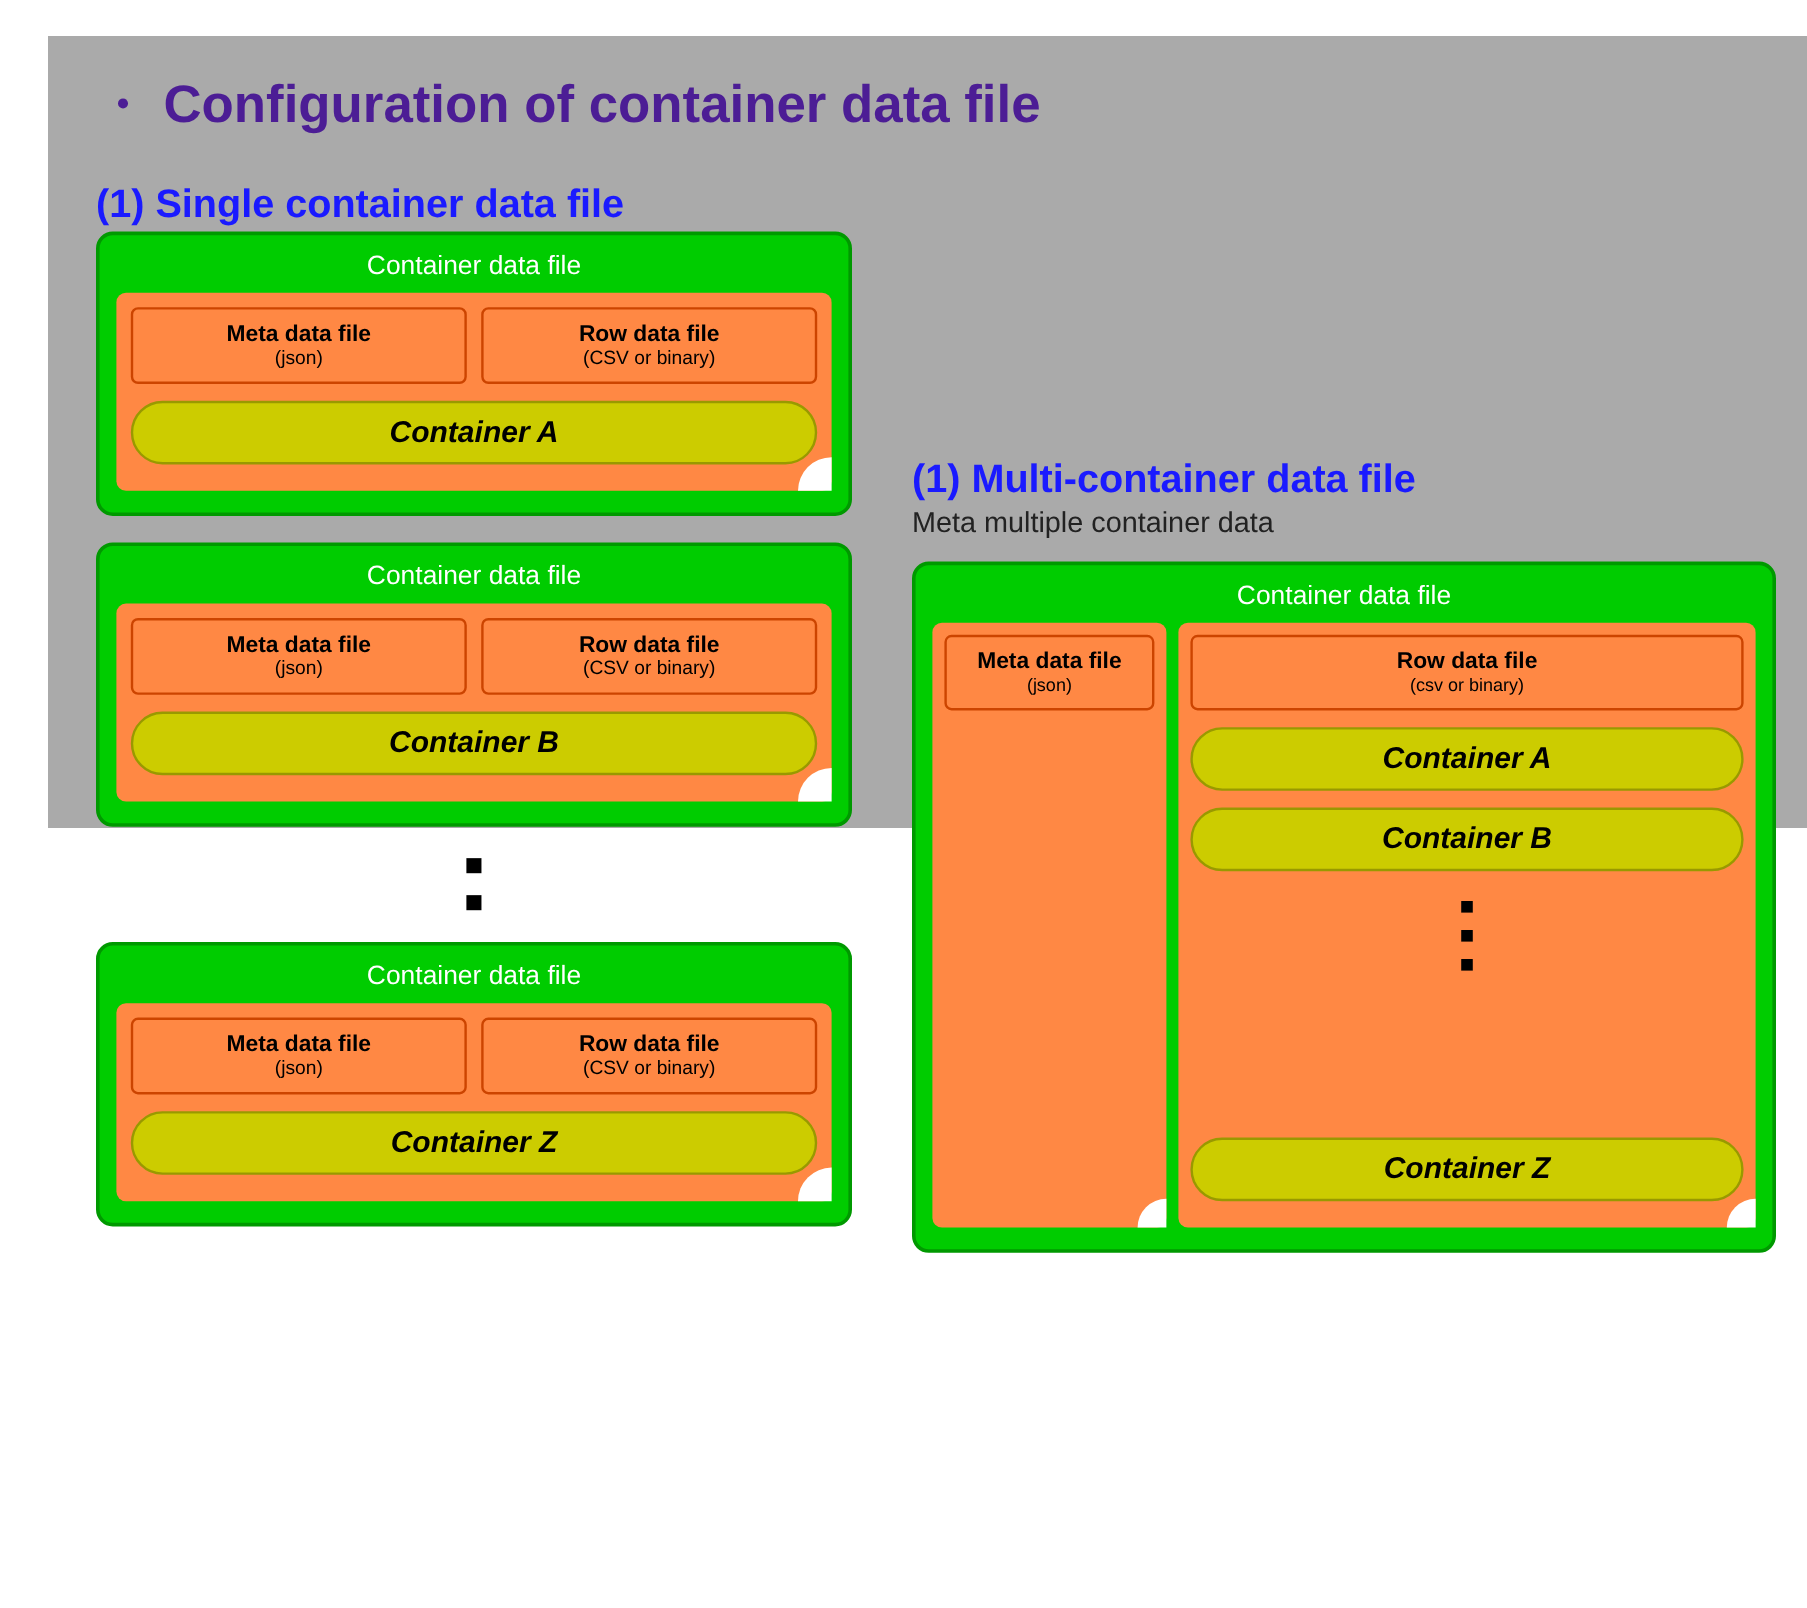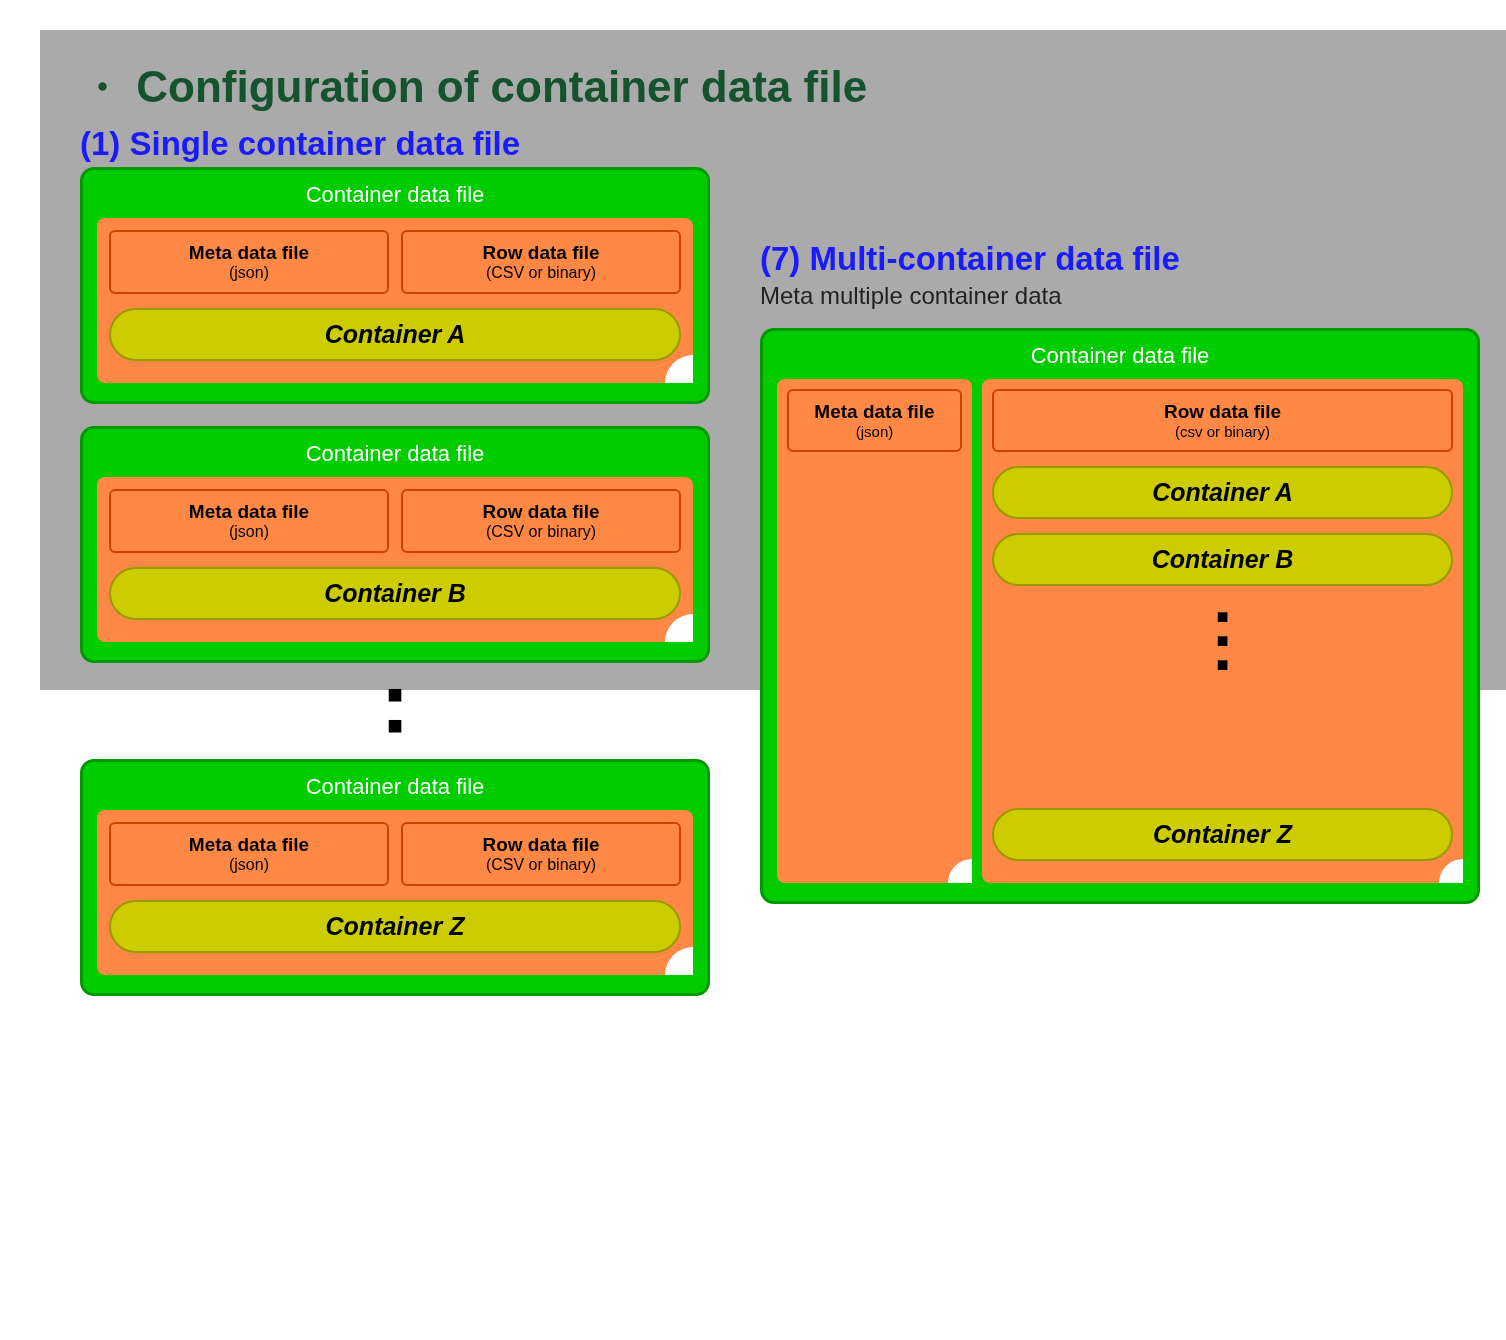--- a/index.html
+++ b/index.html
@@ -11,26 +11,26 @@
       padding: 30px 40px;
     }
   </style>
 </head>
 <body>
 
 <div style="background:#aaaaaa; width:1506px; min-height:1340px; padding:0; position:relative;">
   <div style="background:#ffffff; width:1506px; min-height:680px; position:absolute; bottom:0; left:0;"></div>
   <div style="position:relative; padding: 28px 40px 40px 40px; width:1506px;">
 
-    <div style="font-size:44px; font-weight:bold; margin-bottom:8px; color:#14532d; font-family:Arial,sans-serif;">
+    <div style="font-size:44px; font-weight:bold; margin-bottom:34px; color:#4c1d95; font-family:Arial,sans-serif;">
       <span>・</span>
       <span>Configuration of container data file</span>
     </div>
 
-    <div style="display:flex; gap:50px; align-items:center; font-family:Arial,sans-serif;">
+    <div style="display:flex; gap:50px; align-items:flex-end; font-family:Arial,sans-serif;">
 
       <div style="flex:0 0 630px;">
         <div style="font-size:33px; font-weight:bold; color:#1a1aff; margin-bottom:4px;">(1) Single container data file</div>
 
         <div style="background:#00cc00; border-radius:14px; border:3px solid #009900; padding:12px 14px 18px 14px; margin-bottom:22px;">
           <div style="text-align:center; color:#fff; font-size:22px; margin-bottom:10px;">
             <span>Container  data  file</span>
           </div>
           <div style="background:#ff8844; border-radius:8px; padding:12px 12px 22px 12px; position:relative;">
             <div style="position:absolute; bottom:0; right:0; width:28px; height:28px; background:#fff; border-top-left-radius:28px;"></div>
@@ -91,21 +91,21 @@
               </div>
             </div>
             <div style="background:#cccc00; border:2px solid #999900; border-radius:30px; text-align:center; padding:10px 20px; font-size:25px; font-weight:bold; font-style:italic; color:#000;">
               <span>Container Z</span>
             </div>
           </div>
         </div>
       </div>
 
       <div style="flex:0 0 720px;">
-        <div style="font-size:33px; font-weight:bold; color:#1a1aff; margin-bottom:4px;">(7) Multi-container data file</div>
+        <div style="font-size:33px; font-weight:bold; color:#1a1aff; margin-bottom:4px;">(1) Multi-container data file</div>
         <div style="font-size:24px; color:#222; margin-bottom:18px;">Meta multiple container data</div>
 
         <div style="background:#00cc00; border-radius:14px; border:3px solid #009900; padding:12px 14px 18px 14px;">
           <div style="text-align:center; color:#fff; font-size:22px; margin-bottom:10px;">
             <span>Container  data  file</span>
           </div>
           <div style="display:flex; gap:10px;">
 
             <div style="flex:0 0 195px; background:#ff8844; border-radius:8px; padding:10px 10px 22px 10px; position:relative;">
               <div style="position:absolute; bottom:0; right:0; width:24px; height:24px; background:#fff; border-top-left-radius:24px;"></div>

